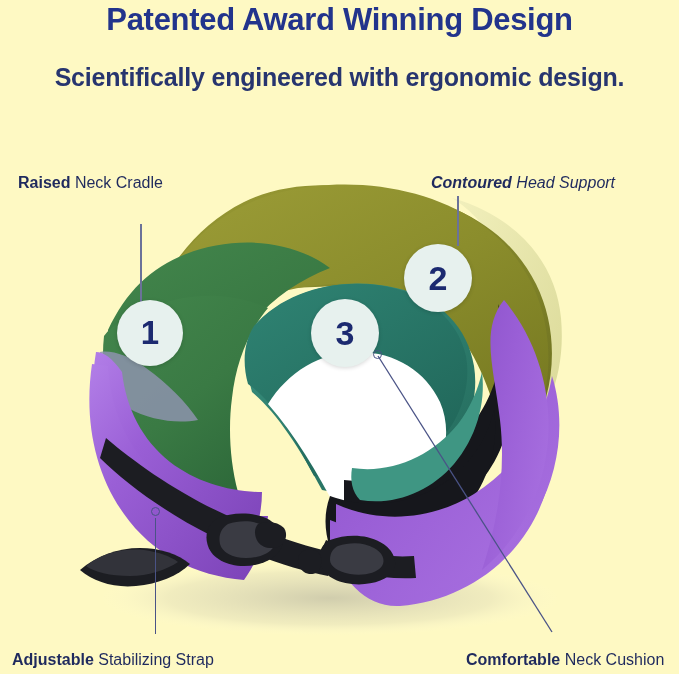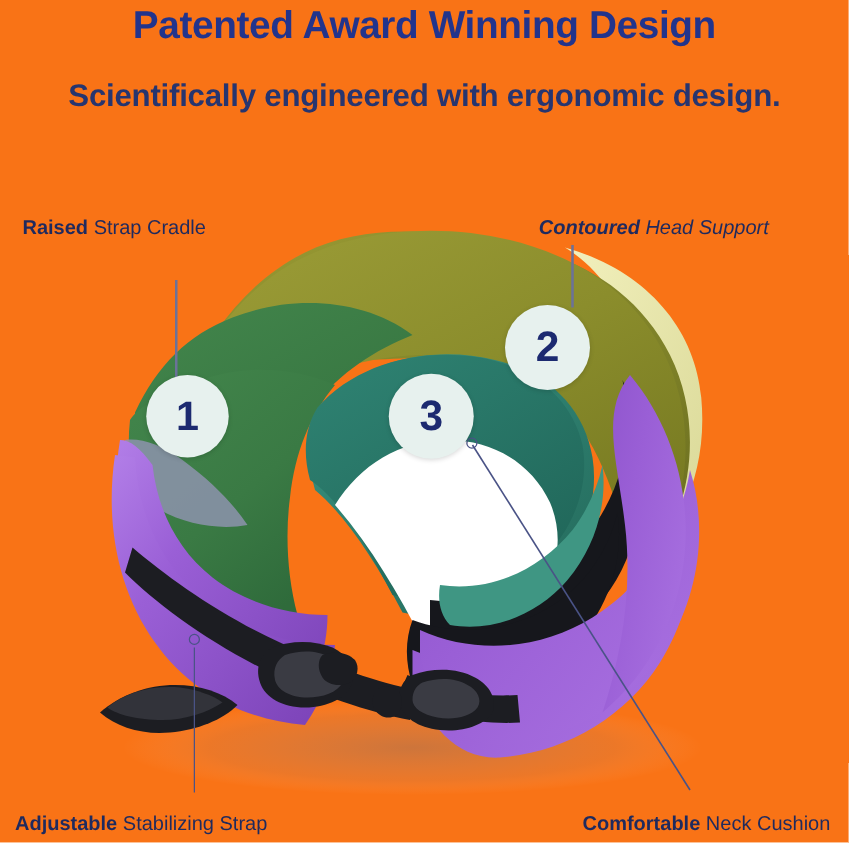--- a/index.html
+++ b/index.html
@@ -7,21 +7,21 @@
     padding: 0;
     background: #ffffff;
   }
   body {
     font-family: "Liberation Sans", sans-serif;
   }
   #page {
     position: relative;
     width: 679px;
     height: 674px;
-    background: #f97316;
+    background: #fef9c3;
     overflow: hidden;
   }
 
   
   .title {
     position: absolute;
     left: 0;
     top: 2px;
     width: 679px;
     text-align: center;
@@ -286,21 +286,21 @@
 
   <div class="badge badge-2">
     <span>2</span>
   </div>
 
   <div class="badge badge-3">
     <span>3</span>
   </div>
 
   <div class="caption cap-tl">
-    <span class="b">Raised</span><span class="n"> Strap Cradle</span>
+    <span class="b">Raised</span><span class="n"> Neck Cradle</span>
   </div>
 
   <div class="caption cap-tr">
     <span class="b">Contoured</span><span class="n"> Head Support</span>
   </div>
 
   <div class="caption cap-bl">
     <span class="b">Adjustable</span><span class="n"> Stabilizing Strap</span>
   </div>
 

